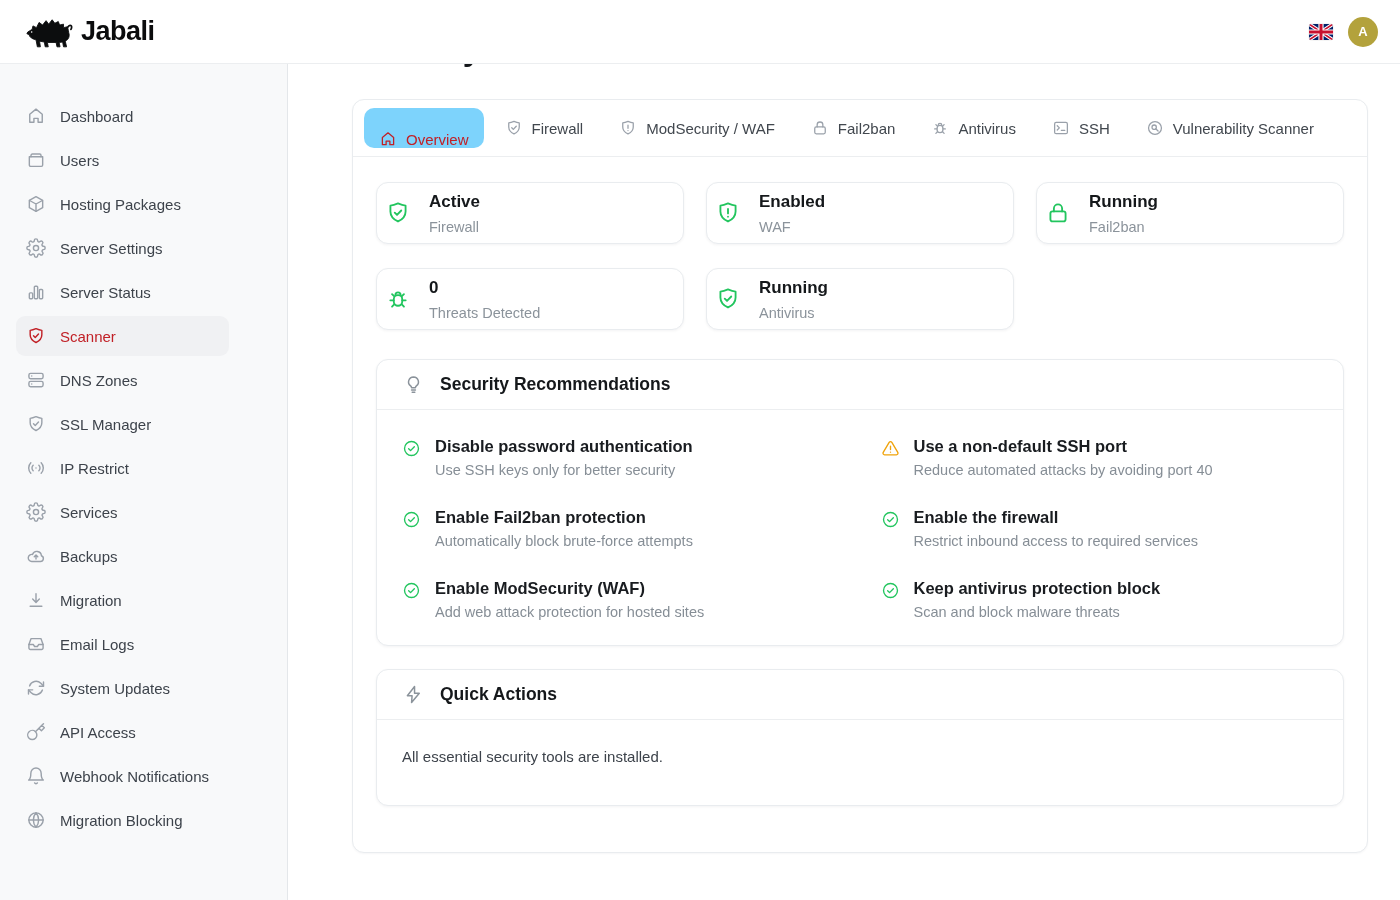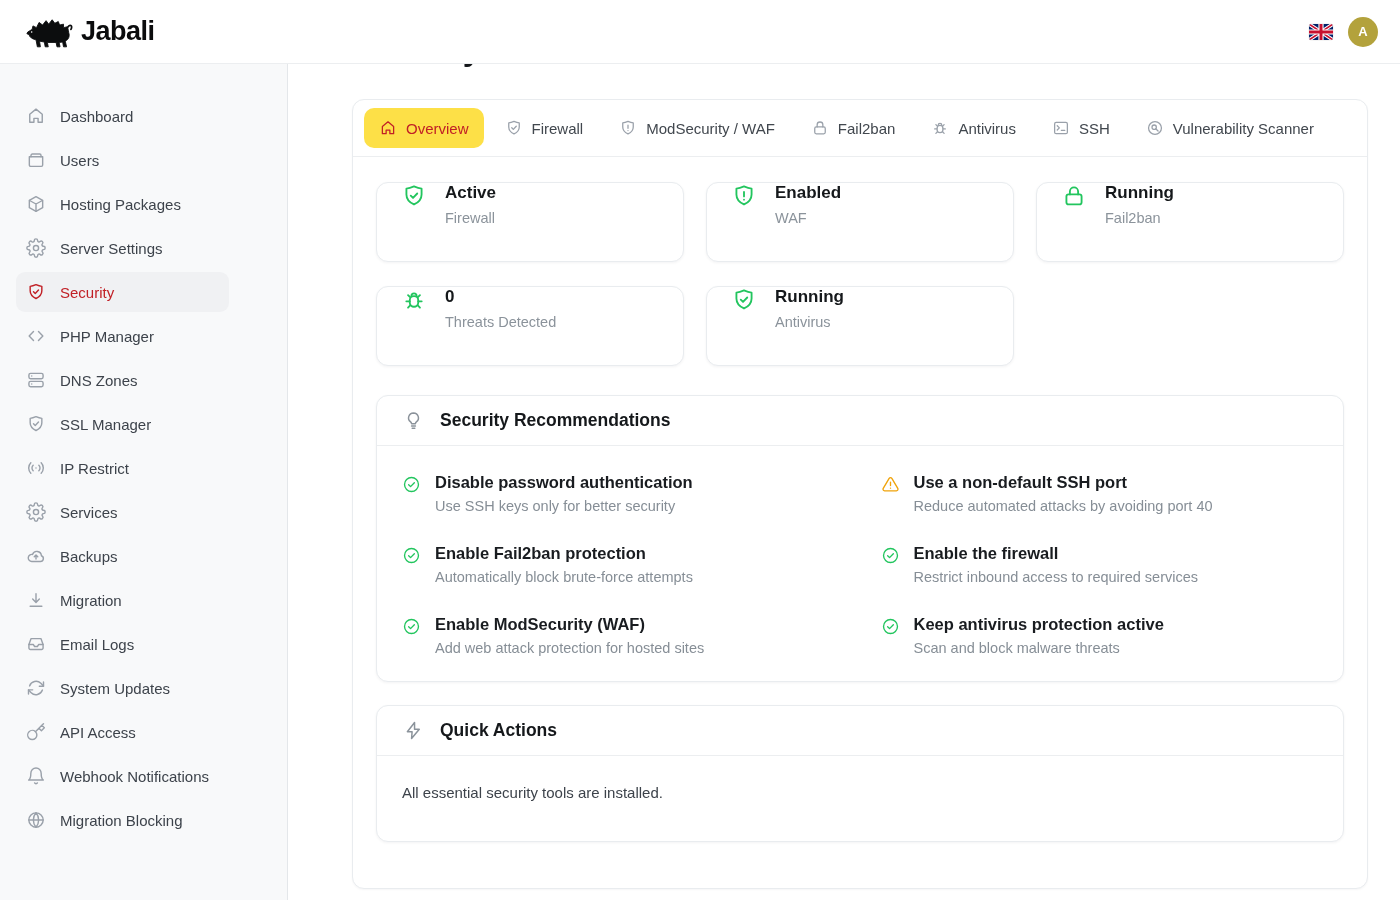--- a/index.html
+++ b/index.html
@@ -31,28 +31,28 @@
 
   
   .main { margin-left:352px; padding:30px 32px 0 0; }
   h1 { font-size:33px; font-weight:700; color:#14171a; line-height:38px; margin:0 0 31px 1px; letter-spacing:-0.3px; }
 
   .panel { background:#fff; border:1px solid #e9ecef; border-radius:12px; box-shadow:0 1px 2px rgba(16,24,40,.04); }
   .tabbar { display:flex; align-items:center; gap:6px; padding:8px 11px; border-bottom:1px solid #eceef0; }
   .tab { display:flex; align-items:center; gap:9px; height:40px; padding:0 15px; border-radius:10px;
     font-size:15px; color:#41474e; cursor:pointer; white-space:nowrap; background:none; border:none; font-family:inherit; }
   .tab .icon { width:18px; height:18px; color:#9aa1aa; flex:none; }
-  .tab.active { background:#fde047; color:#c12026; }
+  .tab.active { background:#7dd3fc; color:#c12026;align-items:flex-end; }
   .tab.active .icon { color:#c12026; }
 
   .panel-body { padding:25px 23px 23px; }
 
   .stats-grid { display:grid; grid-template-columns:repeat(3,1fr); gap:24px 22px; margin-bottom:29px; }
-  .stat-card { height:80px; border:1px solid #e9ecef; border-radius:12px; box-shadow:0 1px 3px rgba(16,24,40,.05);
-    display:flex; align-items:flex-start; gap:18px; padding:0 24px; background:#fff; }
+  .stat-card { height:62px; border:1px solid #e9ecef; border-radius:12px; box-shadow:0 1px 3px rgba(16,24,40,.05);
+    display:flex; align-items:center; gap:18px; padding:0 8px; background:#fff; }
   .stat-card .icon { width:26px; height:26px; color:#22c55e; flex:none; }
   .stat-value { font-size:17px; font-weight:700; color:#15181b; }
   .stat-label { font-size:14.5px; color:#8b939b; margin-top:7px; }
 
   .card { border:1px solid #e9ecef; border-radius:12px; box-shadow:0 1px 3px rgba(16,24,40,.05);
     background:#fff; margin-bottom:23px; }
   .card-header { display:flex; align-items:center; gap:16px; padding:14px 26px; border-bottom:1px solid #eceef0; min-height:50px; }
   .card-header .icon { width:21px; height:21px; color:#8b939b; flex:none; }
   .card-title { font-size:17.5px; font-weight:700; color:#15181b; }
 
@@ -120,32 +120,34 @@
         </svg>
         <span>Hosting Packages</span>
       </div>
       <div class="side-item">
         <svg viewBox="0 0 24 24" class="icon " fill="none" stroke="currentColor" stroke-width="1.7" stroke-linecap="round" stroke-linejoin="round">
           <circle cx="12" cy="12" r="3.1"></circle>
           <path d="M19.4 15a1.65 1.65 0 0 0 .33 1.82l.06.06a2 2 0 0 1-2.83 2.83l-.06-.06a1.65 1.65 0 0 0-1.82-.33 1.65 1.65 0 0 0-1 1.51V21a2 2 0 0 1-4 0v-.09a1.65 1.65 0 0 0-1-1.51 1.65 1.65 0 0 0-1.82.33l-.06.06a2 2 0 0 1-2.83-2.83l.06-.06a1.65 1.65 0 0 0 .33-1.82 1.65 1.65 0 0 0-1.51-1H3a2 2 0 0 1 0-4h.09a1.65 1.65 0 0 0 1.51-1 1.65 1.65 0 0 0-.33-1.82l-.06-.06a2 2 0 0 1 2.83-2.83l.06.06a1.65 1.65 0 0 0 1.82.33h.01a1.65 1.65 0 0 0 1-1.51V3a2 2 0 0 1 4 0v.09a1.65 1.65 0 0 0 1 1.51h.01a1.65 1.65 0 0 0 1.82-.33l.06-.06a2 2 0 0 1 2.83 2.83l-.06.06a1.65 1.65 0 0 0-.33 1.82v.01a1.65 1.65 0 0 0 1.51 1H21a2 2 0 0 1 0 4h-.09a1.65 1.65 0 0 0-1.51 1z"></path>
         </svg>
         <span>Server Settings</span>
       </div>
+      <div class="side-item">
+        <svg viewBox="0 0 24 24" class="icon " fill="none" stroke="currentColor" stroke-width="1.7" stroke-linecap="round" stroke-linejoin="round">
+          <rect x="4" y="13" width="4" height="7" rx="1"></rect>
+          <rect x="10" y="5" width="4" height="15" rx="1"></rect>
+          <rect x="16" y="9" width="4" height="11" rx="1"></rect>
+        </svg>
+        <span>Server Status</span>
+      </div>
       <div class="side-item active">
         <svg viewBox="0 0 24 24" class="icon " fill="none" stroke="currentColor" stroke-width="1.7" stroke-linecap="round" stroke-linejoin="round">
           <path d="M12 3.2c2.6 1.1 4.9 1.8 7 2v5.3c0 4.3-2.8 7.3-7 9.3-4.2-2-7-5-7-9.3V5.2c2.1-.2 4.4-.9 7-2z"></path>
           <path d="m9 11.7 2.1 2.1 3.9-4.1"></path>
         </svg>
-        <span>Security</span>
-      </div>
-      <div class="side-item">
-        <svg viewBox="0 0 24 24" class="icon " fill="none" stroke="currentColor" stroke-width="1.7" stroke-linecap="round" stroke-linejoin="round">
-          <path d="m9 6.5-5.2 5.5L9 17.5M15 6.5l5.2 5.5L15 17.5"></path>
-        </svg>
-        <span>PHP Manager</span>
+        <span>Scanner</span>
       </div>
       <div class="side-item">
         <svg viewBox="0 0 24 24" class="icon " fill="none" stroke="currentColor" stroke-width="1.7" stroke-linecap="round" stroke-linejoin="round">
           <rect x="3.5" y="4" width="17" height="6.4" rx="2"></rect>
           <rect x="3.5" y="13.6" width="17" height="6.4" rx="2"></rect>
           <path d="M6.9 7.2h.01M6.9 16.8h.01"></path>
         </svg>
         <span>DNS Zones</span>
       </div>
       <div class="side-item">
@@ -394,21 +396,21 @@
                 <div class="rec-title">Enable ModSecurity (WAF)</div>
                 <div class="rec-sub">Add web attack protection for hosted sites</div>
               </div>
             </div>
             <div class="rec-item">
               <svg viewBox="0 0 24 24" class="icon ok" fill="none" stroke="currentColor" stroke-width="1.7" stroke-linecap="round" stroke-linejoin="round">
                 <circle cx="12" cy="12" r="8.8"></circle>
                 <path d="m8.4 12.3 2.4 2.4 4.8-5"></path>
               </svg>
               <div>
-                <div class="rec-title">Keep antivirus protection active</div>
+                <div class="rec-title">Keep antivirus protection block</div>
                 <div class="rec-sub">Scan and block malware threats</div>
               </div>
             </div>
           </div>
       </div>
 
       <div class="card">
         <div class="card-header">
           <span>
               <svg viewBox="0 0 24 24" class="icon icon" fill="none" stroke="currentColor" stroke-width="1.7" stroke-linecap="round" stroke-linejoin="round">

